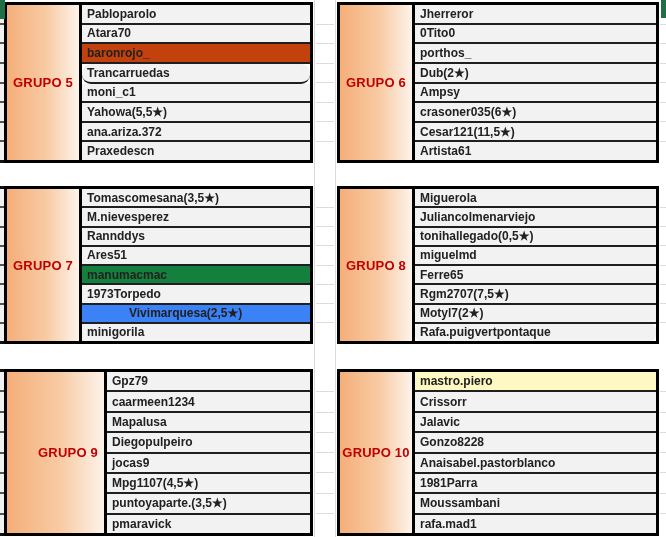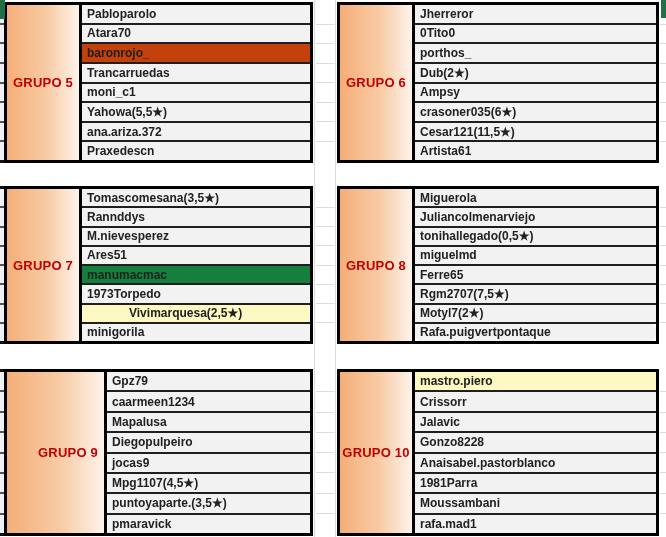--- a/index.html
+++ b/index.html
@@ -155,21 +155,21 @@
   <div class="green tr" style="background: rgb(30, 113, 69);"></div>
 
   <div class="group-table gt-a gt-left">
     <div class="gcell" style="background: linear-gradient(90deg, rgb(245, 174, 121) 0%, rgb(248, 203, 164) 55%, rgb(253, 243, 234) 100%);">
       <span class="glabel" style="color: rgb(192, 0, 0);">GRUPO 5</span>
     </div>
     <div class="names">
         <div class="name-row" style="background: rgb(242, 242, 242);">Pabloparolo</div>
         <div class="name-row" style="background: rgb(242, 242, 242);">Atara70</div>
         <div class="name-row" style="background: #c2410c;">baronrojo_</div>
-        <div class="name-row" style="background: rgb(242, 242, 242);">Trancarruedas</div>
+        <div class="name-row" style="background: rgb(242, 242, 242); border-radius: 9px;">Trancarruedas</div>
         <div class="name-row" style="background: rgb(242, 242, 242);">moni_c1</div>
         <div class="name-row" style="background: rgb(242, 242, 242);">Yahowa(5,5★)</div>
         <div class="name-row" style="background: rgb(242, 242, 242);">ana.ariza.372</div>
         <div class="name-row" style="background: rgb(242, 242, 242);">Praxedescn</div>
       </div>
   </div>
 
   <div class="group-table gt-a gt-right">
     <div class="gcell" style="background: linear-gradient(90deg, rgb(245, 174, 121) 0%, rgb(248, 203, 164) 55%, rgb(253, 243, 234) 100%);">
       <span class="glabel" style="color: rgb(192, 0, 0);">GRUPO 6</span>
@@ -185,26 +185,26 @@
         <div class="name-row" style="background: rgb(242, 242, 242);">Artista61</div>
       </div>
   </div>
 
   <div class="group-table gt-b gt-left">
     <div class="gcell" style="background: linear-gradient(90deg, rgb(245, 174, 121) 0%, rgb(248, 203, 164) 55%, rgb(253, 243, 234) 100%);">
       <span class="glabel" style="color: rgb(192, 0, 0);">GRUPO 7</span>
     </div>
     <div class="names">
         <div class="name-row" style="background: rgb(242, 242, 242);">Tomascomesana(3,5★)</div>
+        <div class="name-row" style="background: rgb(242, 242, 242);">M.nievesperez</div>
         <div class="name-row" style="background: rgb(242, 242, 242);">Rannddys</div>
-        <div class="name-row" style="background: rgb(242, 242, 242);">M.nievesperez</div>
         <div class="name-row" style="background: rgb(242, 242, 242);">Ares51</div>
         <div class="name-row" style="background: #15803d;">manumacmac</div>
         <div class="name-row" style="background: rgb(242, 242, 242);">1973Torpedo</div>
-        <div class="name-row" style="background: #fef9c3; padding-left: 47px;">Vivimarquesa(2,5★)</div>
+        <div class="name-row" style="background: #3b82f6; padding-left: 47px;">Vivimarquesa(2,5★)</div>
         <div class="name-row" style="background: rgb(242, 242, 242);">minigorila</div>
       </div>
   </div>
 
   <div class="group-table gt-b gt-right">
     <div class="gcell" style="background: linear-gradient(90deg, rgb(245, 174, 121) 0%, rgb(248, 203, 164) 55%, rgb(253, 243, 234) 100%);">
       <span class="glabel" style="color: rgb(192, 0, 0);">GRUPO 8</span>
     </div>
     <div class="names">
         <div class="name-row" style="background: rgb(242, 242, 242);">Miguerola</div>

